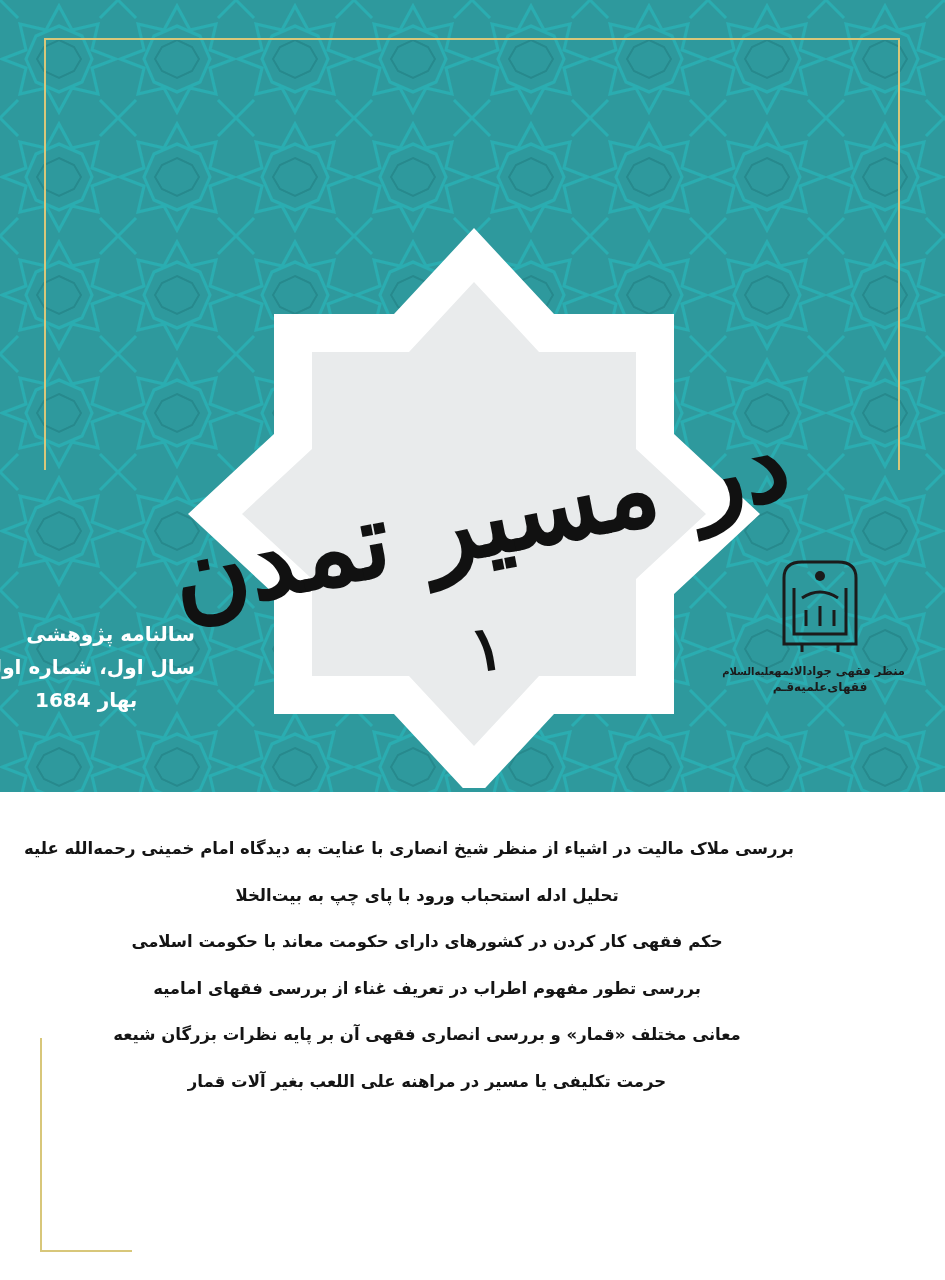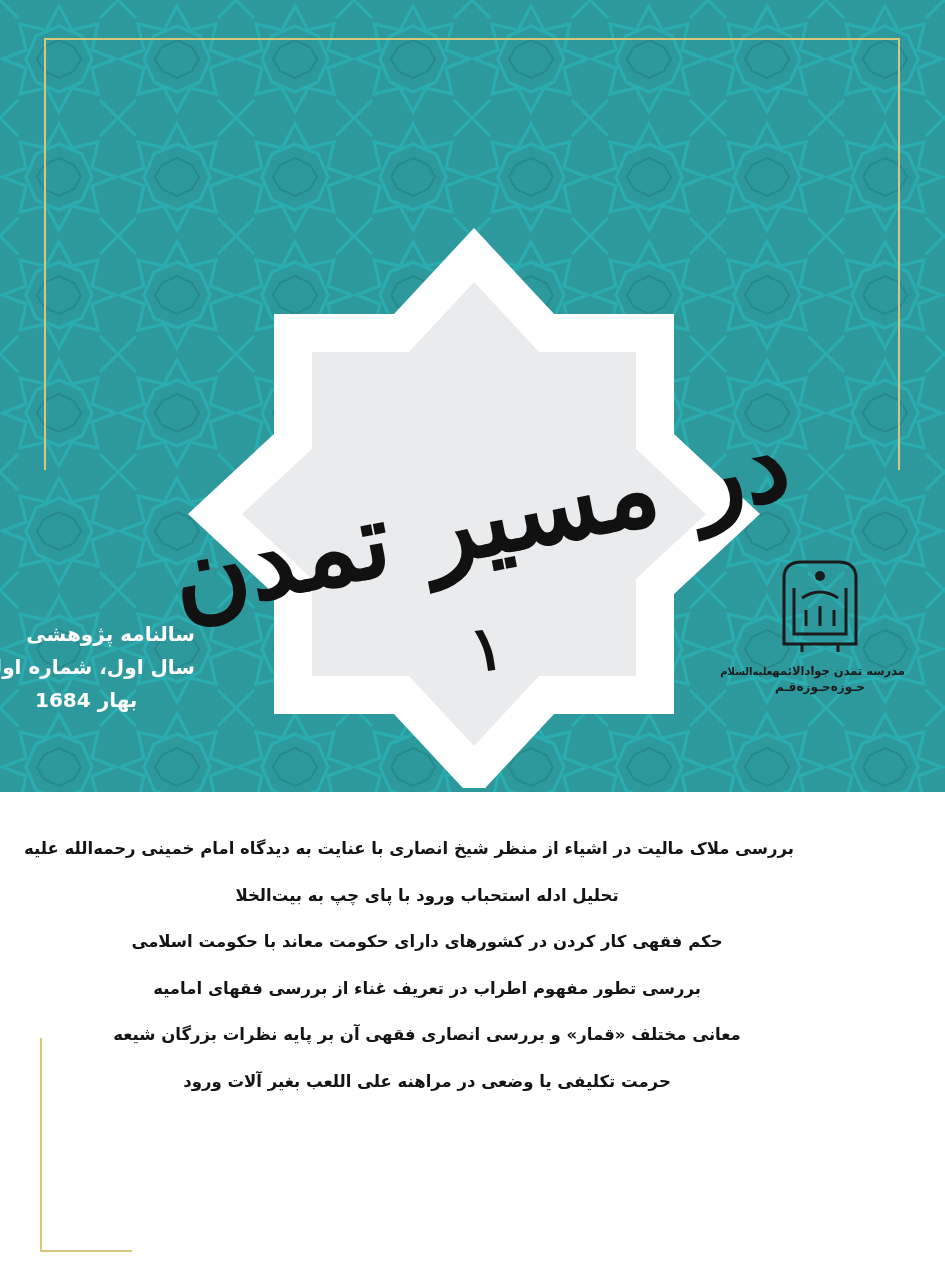--- a/index.html
+++ b/index.html
@@ -237,30 +237,30 @@
           <path d="M12 30 Q12 14 30 14 L66 14 Q84 14 84 30 L84 96 L12 96 Z"></path>
           <path d="M22 40 L22 86 L74 86 L74 40"></path>
           <path d="M30 50 Q48 38 66 50"></path>
           <path d="M34 62 L34 78 M48 58 L48 78 M62 62 L62 78"></path>
           <path d="M30 96 L30 104 M66 96 L66 104"></path>
         </g>
         <circle cx="48" cy="28" r="5" fill="#1b1b1b"></circle>
       </svg>
     </div>
     <div class="logo-line1">
-      <span>مدرسه تمدن جوادالائمه</span><span class="small">علیه‌السلام</span>
+      <span>منظر فقهی جوادالائمه</span><span class="small">علیه‌السلام</span>
     </div>
-    <div class="logo-line2">حـوزه‌حـوزه‌قـم</div>
+    <div class="logo-line2">فقهای‌علمیه‌قـم</div>
   </div>
 
   <div class="contents">
     <div class="article">بررسی ملاک مالیت در اشیاء از منظر شیخ انصاری با عنایت به دیدگاه امام خمینی رحمه‌الله علیه</div>
     <div class="article">تحلیل ادله استحباب ورود با پای چپ به بیت‌الخلا</div>
     <div class="article">حکم فقهی کار کردن در کشورهای دارای حکومت معاند با حکومت اسلامی</div>
     <div class="article">بررسی تطور مفهوم اطراب در تعریف غناء از بررسی فقهای امامیه</div>
     <div class="article">معانی مختلف «قمار» و بررسی انصاری فقهی آن بر پایه نظرات بزرگان شیعه</div>
-    <div class="article">حرمت تکلیفی یا وضعی در مراهنه علی اللعب بغیر آلات ورود</div>
+    <div class="article">حرمت تکلیفی یا مسیر در مراهنه علی اللعب بغیر آلات قمار</div>
   </div>
 
   <div class="gold-corner"></div>
   <div class="gold-corner-r"></div>
 
 </div>
 
 </body></html>

